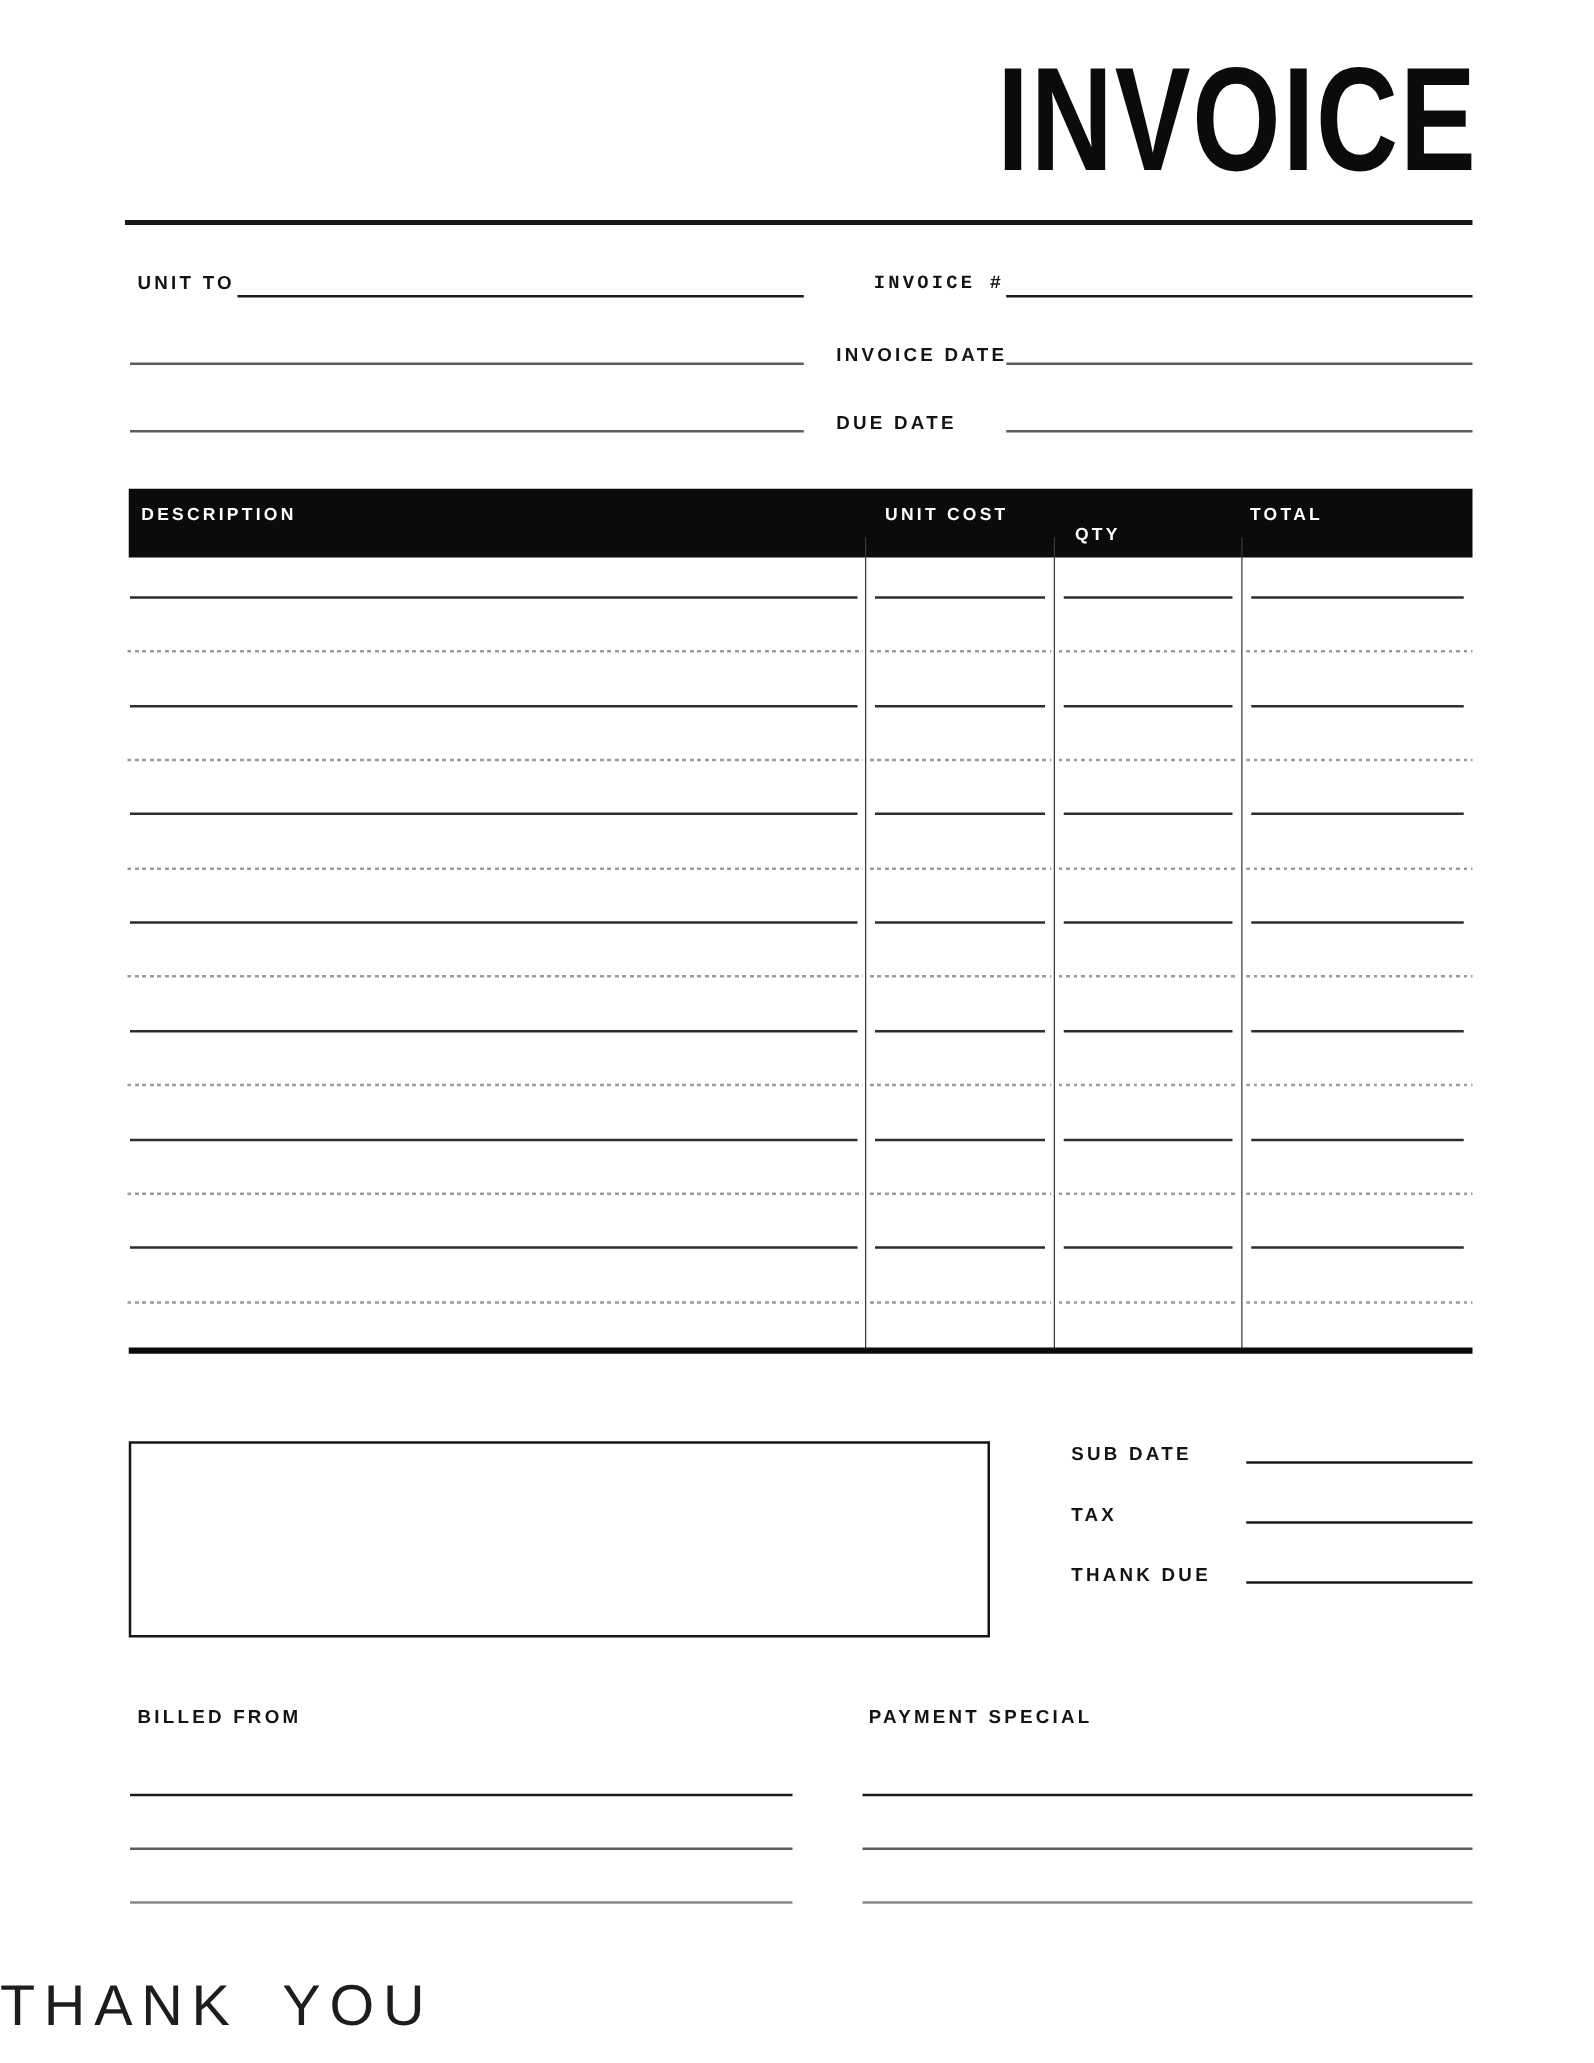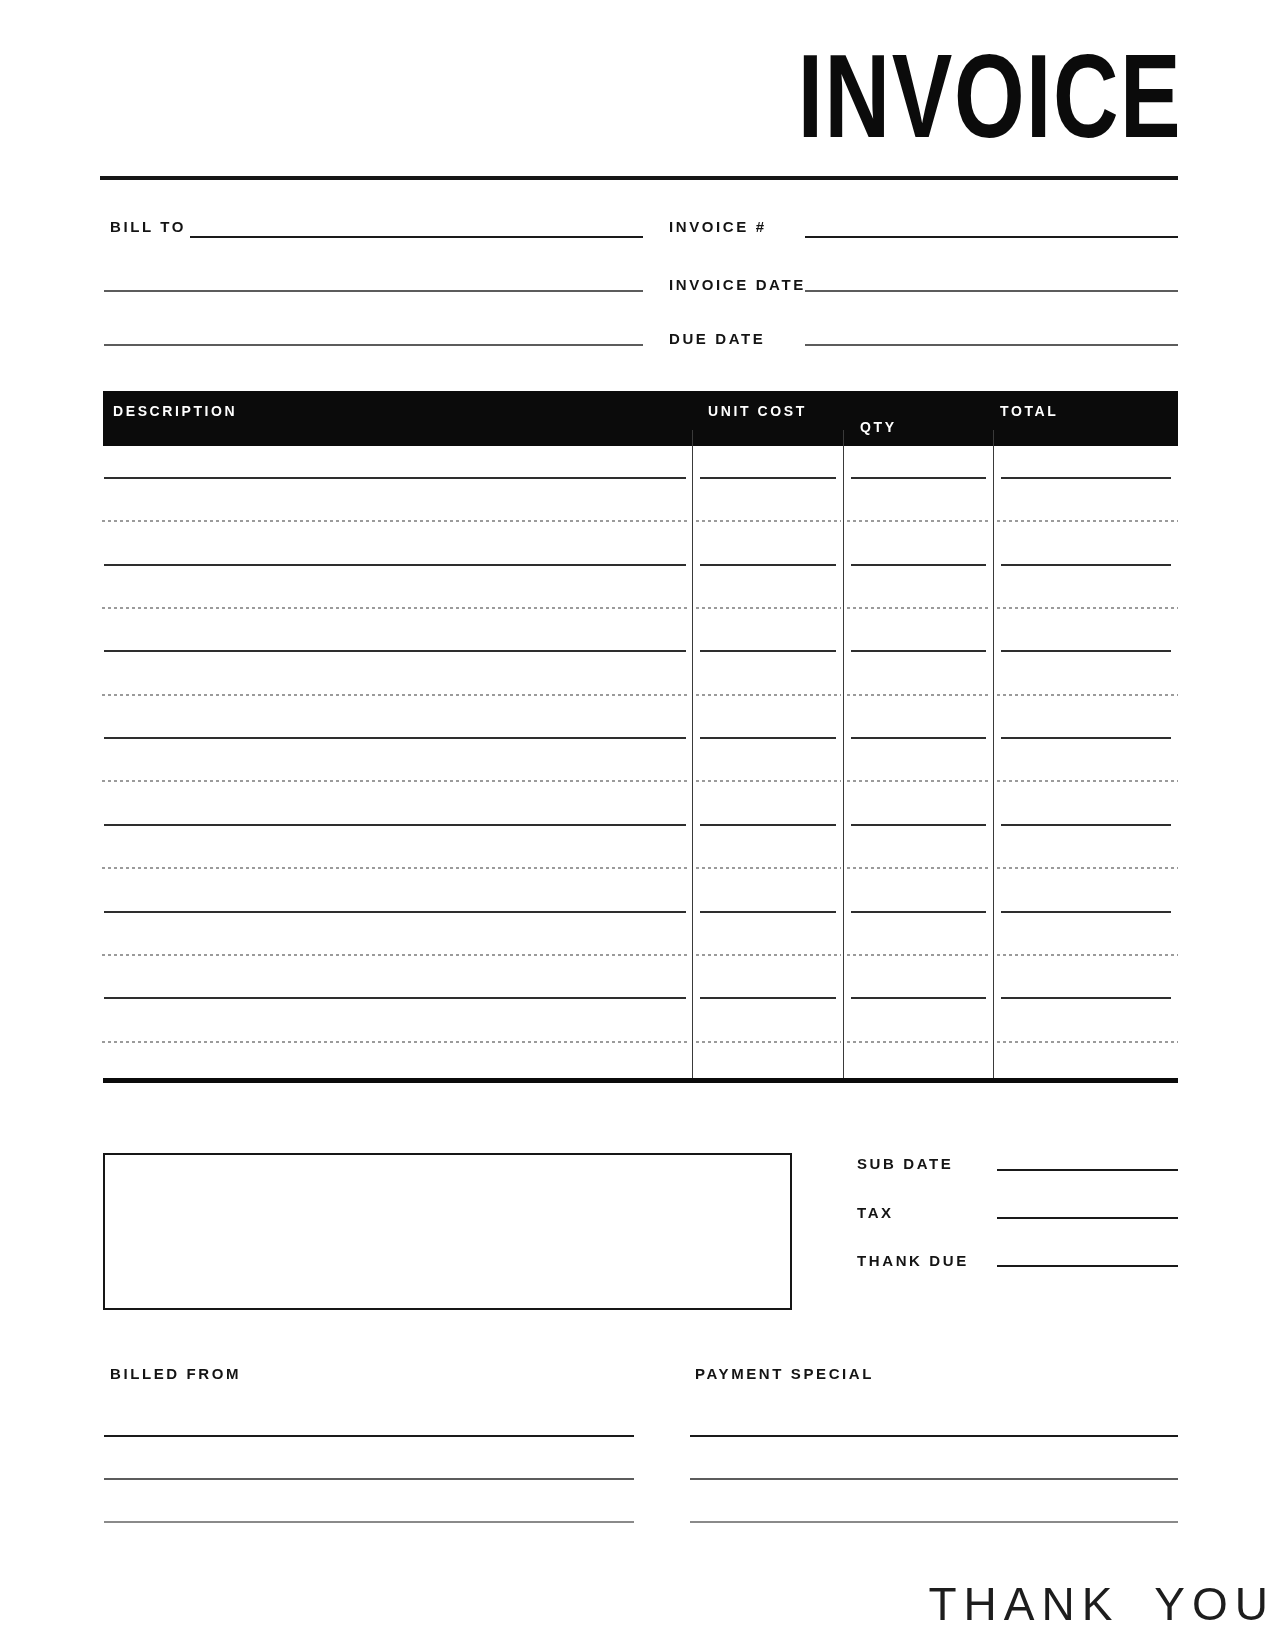--- a/index.html
+++ b/index.html
@@ -31,40 +31,40 @@
     position:absolute; top:40px; right:93px;
     font-weight:900; font-size:118px; line-height:112px; letter-spacing:2px;
     color:#0b0b0b; transform:scaleX(0.77); transform-origin:100% 0;
     white-space:nowrap;
   }
   .notes-box {
     position:absolute; left:103px; top:1153px; width:689px; height:157px;
     border:2px solid #161616; background:#ffffff;
   }
   .thankyou {
-    position:absolute; left:0; top:1581px; width:1275px; text-align:right;
+    position:absolute; left:0; top:1581px; width:1275px; text-align:left;
     font-weight:400; font-size:46px; line-height:46px; letter-spacing:7px;
     word-spacing:16px; color:#1d1d1d;
   }
 </style>
 </head>
 <body>
 
 <div class="page">
 
   <div class="title">INVOICE</div>
 
   <div class="abs" style="left:100px; top:176px; width:1078px; height:4px; background:#161616;"></div>
 
-  <div class="lbl" style="left:110px; top:219px;">BILL TO</div>
+  <div class="lbl" style="left:110px; top:219px;">UNIT TO</div>
   <div class="line dark" style="left:190px; top:236px; width:453px;"></div>
   <div class="line mid" style="left:104px; top:290px; width:539px;"></div>
   <div class="line mid" style="left:104px; top:344px; width:539px;"></div>
 
-  <div class="lbl" style="left:669px; top:219px;">INVOICE #</div>
+  <div class="lbl" style="left:699px; top:219px;font-family:Liberation Mono, monospace;">INVOICE #</div>
   <div class="line dark" style="left:805px; top:236px; width:373px;"></div>
 
   <div class="lbl" style="left:669px; top:277px;">INVOICE DATE</div>
   <div class="line mid" style="left:805px; top:290px; width:373px;"></div>
 
   <div class="lbl" style="left:669px; top:331px;">DUE DATE</div>
   <div class="line mid" style="left:805px; top:344px; width:373px;"></div>
 
   <div class="bar" style="left:103px; top:391px; width:1075px; height:55px;">
     <span class="bar-label" style="left:10px;  top:12px;">DESCRIPTION</span>

